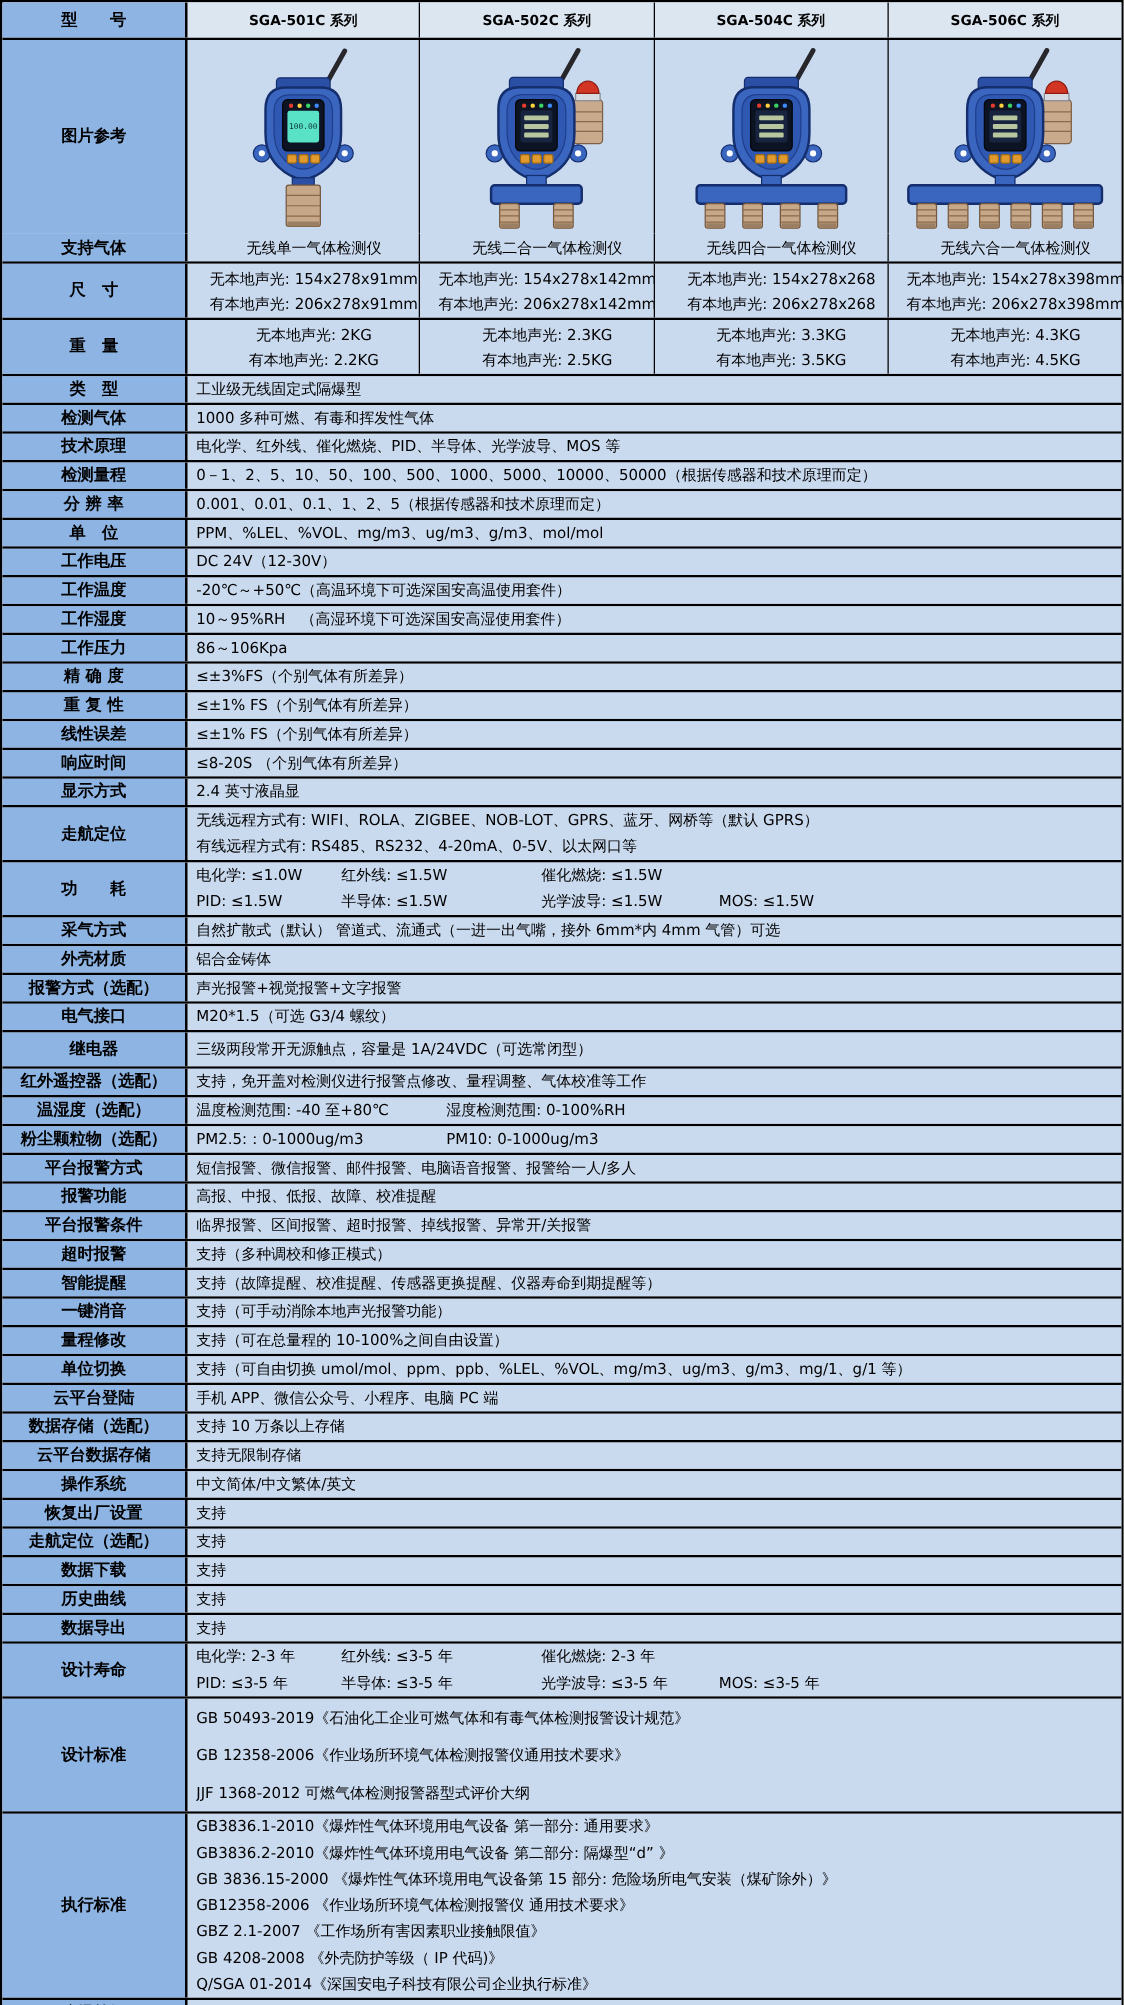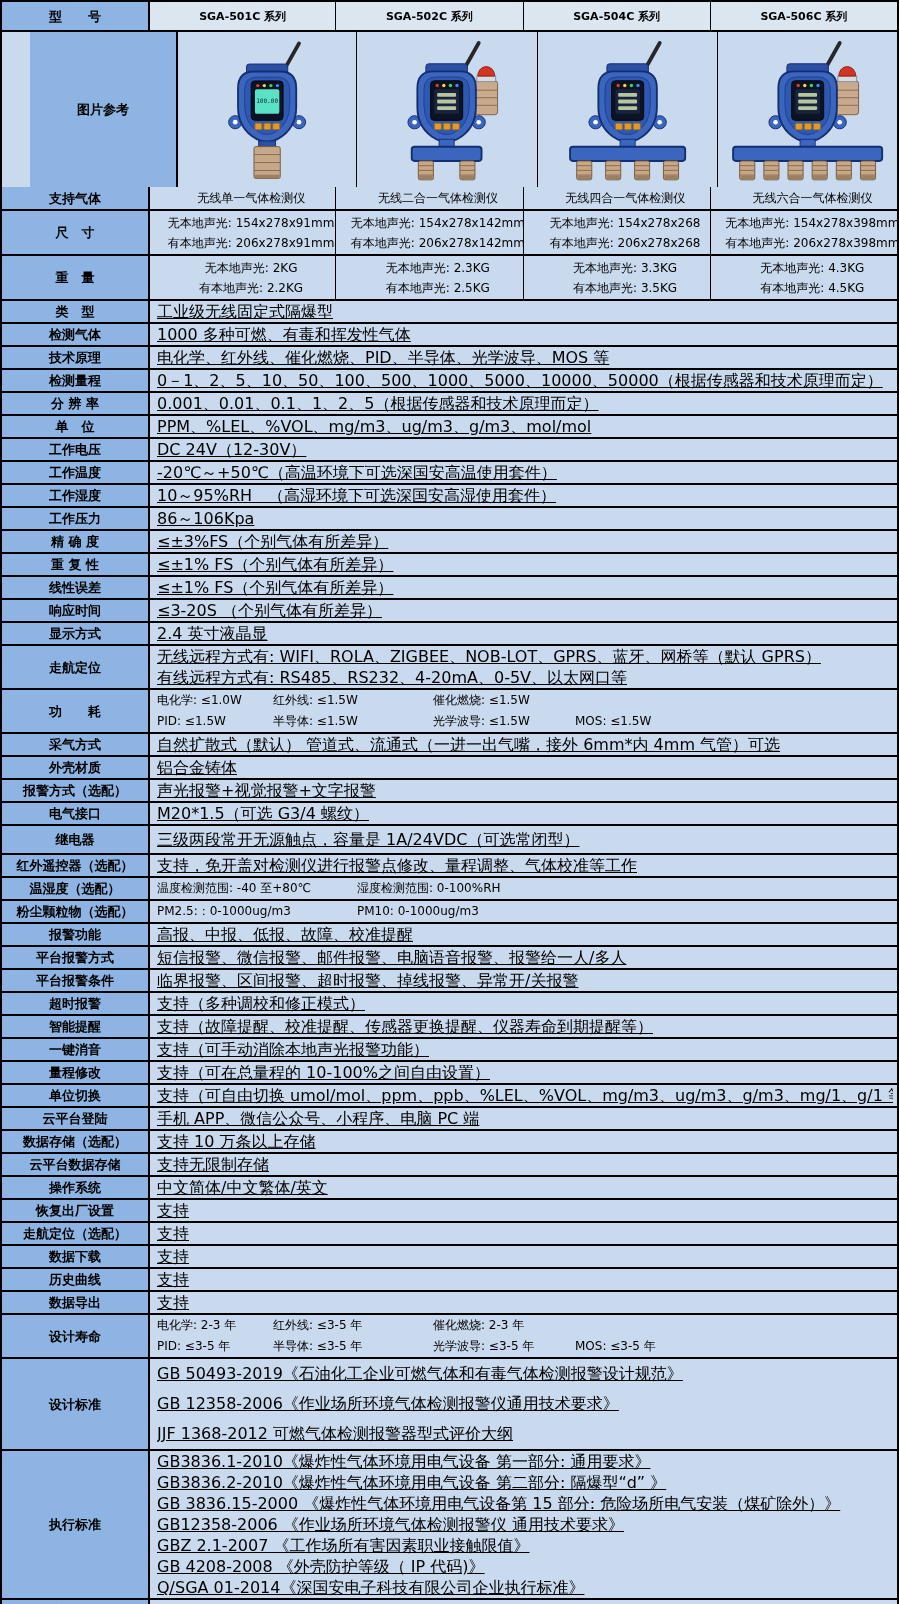--- a/index.html
+++ b/index.html
@@ -13,25 +13,25 @@
   .sheet{width:899px;box-sizing:border-box;border:2px solid var(--grid);}
   .row{display:grid;grid-template-columns:146px 1fr;border-top:2px solid var(--grid);background:var(--value-bg);}
   .row:first-child{border-top:none;}
   .cols5{grid-template-columns:146px repeat(4,1fr);}
   .cell{box-sizing:border-box;min-width:0;}
   .row > .cell:nth-child(2){border-left:2px solid var(--grid);}
   .cols5 > .cell:nth-child(n+3){border-left:1px solid var(--grid);}
   .label{background:var(--label-bg);font-weight:bold;font-size:13px;display:flex;align-items:center;justify-content:center;text-align:right;padding:1px 3px;line-height:15px;}
   .header-row{min-height:28px;}
   .header-row .model{background:var(--header-cell-bg);font-weight:bold;font-size:11px;display:flex;align-items:center;justify-content:center;}
-  .image-row{min-height:155px;padding-left:28px;}
+  .image-row{min-height:155px;}
   .imgcell{background:#ffffff;display:flex;align-items:flex-start;justify-content:center;padding-top:3px;}
   .v{background:var(--value-bg);}
   .merged{display:flex;flex-direction:column;justify-content:center;padding-left:7px;padding-right:4px;}
-  .line{line-height:21px;font-size:16px;white-space:nowrap;overflow:hidden;text-decoration:underline;}
+  .line{line-height:21px;font-size:12px;white-space:nowrap;overflow:hidden;}
   .lh30{line-height:30px;}
   .tabline{display:grid;grid-template-columns:116px 160px 142px 1fr;line-height:21px;font-size:12px;}
   .tabline.t2{grid-template-columns:200px 1fr;}
   .tabline span{white-space:nowrap;}
   .cv{display:flex;flex-direction:column;align-items:center;justify-content:center;text-align:center;font-size:12px;padding-left:17px;}
   .cv .sub{line-height:20px;white-space:nowrap;}
   .h21{min-height:21px}.h22{min-height:22px}.h27{min-height:27px}
   .h42{min-height:42px}.h43{min-height:43px}.h90{min-height:90px}.h147{min-height:147px}
 </style>
 </head>
@@ -360,21 +360,21 @@
       </div>
       <div class="row h21">
         <div class="cell label">线性误差</div>
         <div class="cell v merged">
           <div class="line">≤±1% FS（个别气体有所差异）</div>
         </div>
       </div>
       <div class="row h21">
         <div class="cell label">响应时间</div>
         <div class="cell v merged">
-          <div class="line">≤3-20S （个别气体有所差异）</div>
+          <div class="line">≤8-20S （个别气体有所差异）</div>
         </div>
       </div>
       <div class="row h21">
         <div class="cell label">显示方式</div>
         <div class="cell v merged">
           <div class="line">2.4 英寸液晶显</div>
         </div>
       </div>
       <div class="row h42">
         <div class="cell label">走航定位</div>
@@ -448,29 +448,29 @@
       <div class="row h21">
         <div class="cell label">粉尘颗粒物（选配）</div>
         <div class="cell v merged">
           <div class="tabline t2">
             <span>PM2.5:：0-1000ug/m3</span>
             <span>PM10: 0-1000ug/m3</span>
           </div>
         </div>
       </div>
       <div class="row h21">
+        <div class="cell label">平台报警方式</div>
+        <div class="cell v merged">
+          <div class="line">短信报警、微信报警、邮件报警、电脑语音报警、报警给一人/多人</div>
+        </div>
+      </div>
+      <div class="row h21">
         <div class="cell label">报警功能</div>
         <div class="cell v merged">
           <div class="line">高报、中报、低报、故障、校准提醒</div>
-        </div>
-      </div>
-      <div class="row h21">
-        <div class="cell label">平台报警方式</div>
-        <div class="cell v merged">
-          <div class="line">短信报警、微信报警、邮件报警、电脑语音报警、报警给一人/多人</div>
         </div>
       </div>
       <div class="row h21">
         <div class="cell label">平台报警条件</div>
         <div class="cell v merged">
           <div class="line">临界报警、区间报警、超时报警、掉线报警、异常开/关报警</div>
         </div>
       </div>
       <div class="row h21">
         <div class="cell label">超时报警</div>

